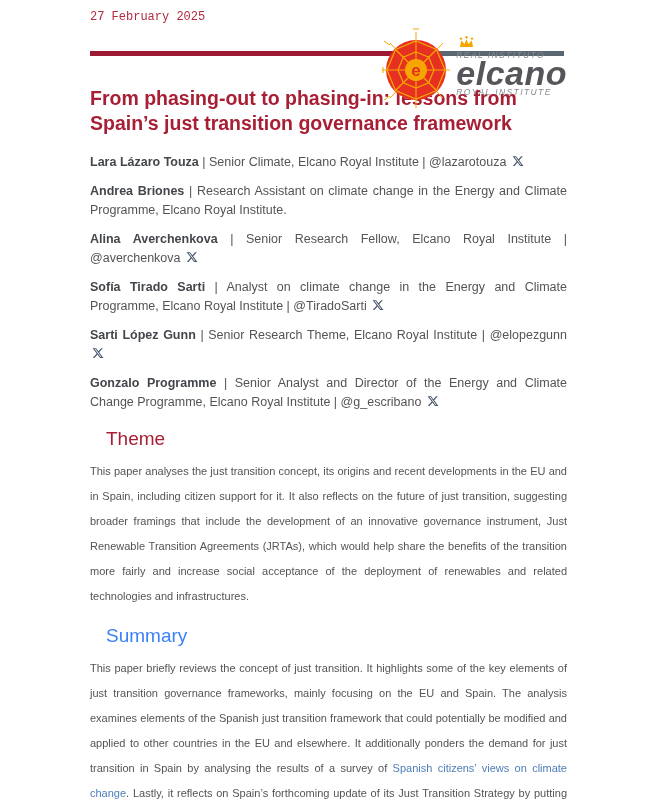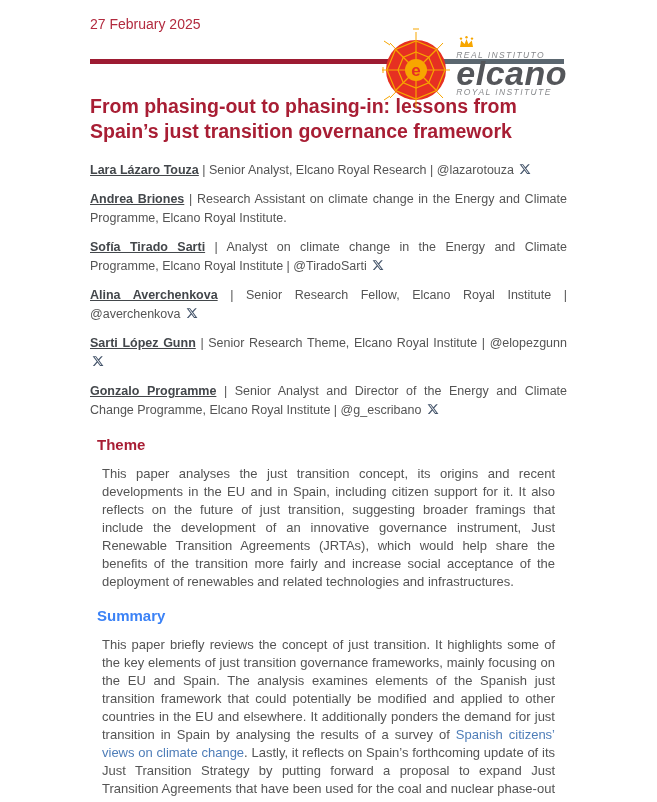--- a/index.html
+++ b/index.html
@@ -16,23 +16,24 @@
     left:90px; top:0;
     width:477px;
   }
   .doc-ref {
     margin-top:41px;
     font-size:15px;
     color:#53565c;
     letter-spacing:.2px;
   }
   .doc-date {
-    margin-top:16px;
-    font-size:14px;
+    margin-top:10px;
+    font-size:12px;
     color:#b22a3e;
+    font-family:Liberation Mono, monospace;
   }
   
   .logo {
     position:absolute;
     top:26px; right:0;
     display:flex;
     align-items:flex-start;
   }
   .logo-mark { width:72px; height:82px; display:block; }
   .wordmark { margin-left:2px; padding-top:10px;font-style:italic; }
@@ -70,36 +71,36 @@
   }
   
   .authors { margin-top:17px; }
   .author {
     margin:0 0 10px 0;
     font-size:12.5px;
     line-height:19px;
     color:#545454;
     text-align:justify;
   }
-  .author b { color:#43474b;text-decoration:underline; }
+  .author b { color:#43474b; }
   .x-link { display:inline-block; margin-left:2px; cursor:pointer; }
   .x-link svg { width:12px; height:12px; fill:#44546a; vertical-align:-1px; }
   
   .section-heading {
-    font-size:15px;
-    font-weight:bold;
+    font-size:19px;
+    font-weight:normal;
     color:#a81e34;
-    margin:16px 0 9px 7px;
+    margin:16px 0 9px 16px;
   }
   .para {
-    font-size:13px;
-    line-height:18px;
+    font-size:11px;
+    line-height:25px;
     color:#545454;
     text-align:justify;
-    margin:12px;
+    margin:0;
   }
   .para.fill-last { text-align-last:justify; }
   .inline-link { color:#4e7db8; text-decoration:none; cursor:pointer; }
 </style>
 </head>
 <body>
 
 <div class="column">
 
   <div class="doc-date" style="color: rgb(178, 42, 62);">27 February 2025</div>
@@ -142,31 +143,31 @@
   </div>
 
   <div class="rule">
     <div class="rule-red" style="background: rgb(157, 27, 50);"></div>
     <div class="rule-gray" style="background: rgb(91, 103, 112);"></div>
   </div>
 
   <h1 class="title" style="color: rgb(168, 30, 52);">From phasing-out to phasing-in: lessons from Spain’s just transition governance framework</h1>
 
   <div class="authors">
-    <p class="author"><b>Lara Lázaro Touza</b><span> | Senior Analyst, Elcano Royal Research | @lazarotouza </span><span class="x-link"><svg viewBox="0 0 24 24">
+    <p class="author"><b>Lara Lázaro Touza</b><span> | Senior Climate, Elcano Royal Institute | @lazarotouza </span><span class="x-link"><svg viewBox="0 0 24 24">
             <path d="M18.244 2.25h3.308l-7.227 8.26 8.502 11.24H16.17l-5.214-6.817L4.99 21.75H1.68l7.73-8.835L1.254 2.25H8.08l4.713 6.231 5.451-6.231zm-1.161 17.52h1.833L7.084 4.126H5.117l11.966 15.644z"></path>
           </svg></span></p>
 
     <p class="author"><b>Andrea Briones</b><span> | Research Assistant on climate change in the Energy and Climate Programme, Elcano Royal Institute.</span></p>
 
-    <p class="author"><b>Sofía Tirado Sarti</b><span> | Analyst on climate change in the Energy and Climate Programme, Elcano Royal Institute | @TiradoSarti </span><span class="x-link"><svg viewBox="0 0 24 24">
+    <p class="author"><b>Alina Averchenkova</b><span> | Senior Research Fellow, Elcano Royal Institute | @averchenkova </span><span class="x-link"><svg viewBox="0 0 24 24">
             <path d="M18.244 2.25h3.308l-7.227 8.26 8.502 11.24H16.17l-5.214-6.817L4.99 21.75H1.68l7.73-8.835L1.254 2.25H8.08l4.713 6.231 5.451-6.231zm-1.161 17.52h1.833L7.084 4.126H5.117l11.966 15.644z"></path>
           </svg></span></p>
 
-    <p class="author"><b>Alina Averchenkova</b><span> | Senior Research Fellow, Elcano Royal Institute | @averchenkova </span><span class="x-link"><svg viewBox="0 0 24 24">
+    <p class="author"><b>Sofía Tirado Sarti</b><span> | Analyst on climate change in the Energy and Climate Programme, Elcano Royal Institute | @TiradoSarti </span><span class="x-link"><svg viewBox="0 0 24 24">
             <path d="M18.244 2.25h3.308l-7.227 8.26 8.502 11.24H16.17l-5.214-6.817L4.99 21.75H1.68l7.73-8.835L1.254 2.25H8.08l4.713 6.231 5.451-6.231zm-1.161 17.52h1.833L7.084 4.126H5.117l11.966 15.644z"></path>
           </svg></span></p>
 
     <p class="author"><b>Sarti López Gunn</b><span> | Senior Research Theme, Elcano Royal Institute | @elopezgunn </span><span class="x-link"><svg viewBox="0 0 24 24">
             <path d="M18.244 2.25h3.308l-7.227 8.26 8.502 11.24H16.17l-5.214-6.817L4.99 21.75H1.68l7.73-8.835L1.254 2.25H8.08l4.713 6.231 5.451-6.231zm-1.161 17.52h1.833L7.084 4.126H5.117l11.966 15.644z"></path>
           </svg></span></p>
 
     <p class="author"><b>Gonzalo Programme</b><span> | Senior Analyst and Director of the Energy and Climate Change Programme, Elcano Royal Institute | @g_escribano </span><span class="x-link"><svg viewBox="0 0 24 24">
             <path d="M18.244 2.25h3.308l-7.227 8.26 8.502 11.24H16.17l-5.214-6.817L4.99 21.75H1.68l7.73-8.835L1.254 2.25H8.08l4.713 6.231 5.451-6.231zm-1.161 17.52h1.833L7.084 4.126H5.117l11.966 15.644z"></path>
           </svg></span></p>

